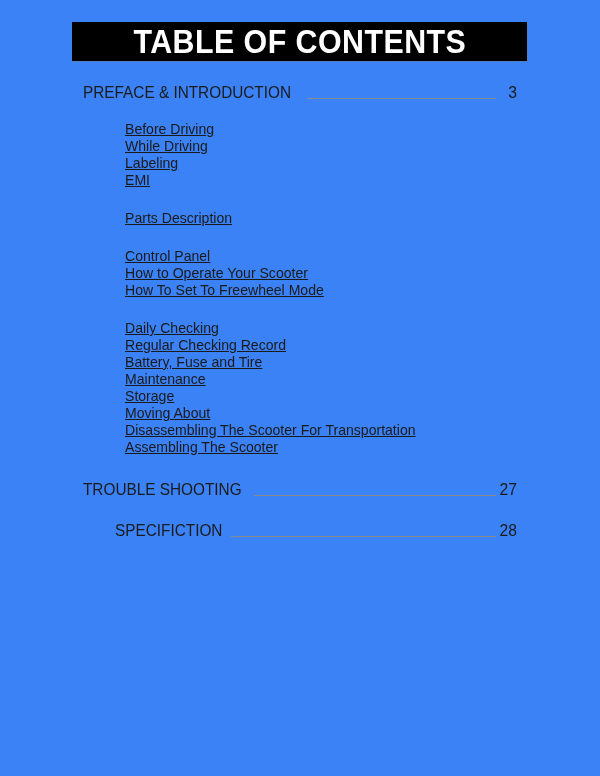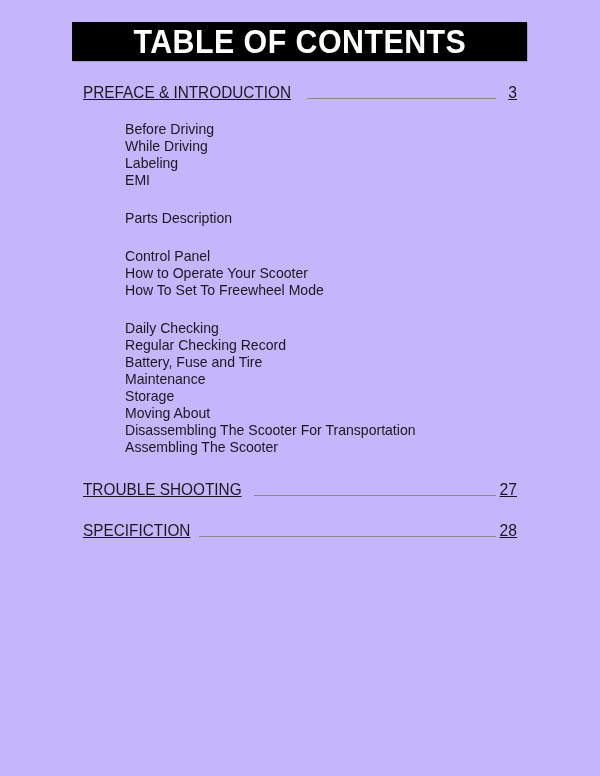--- a/index.html
+++ b/index.html
@@ -13,21 +13,21 @@
     height: 776px;
     position: relative;
     font-family: "Liberation Sans", "DejaVu Sans", sans-serif;
     color: #1a1a1a;
     overflow: hidden;
   }
 
   .page {
     position: absolute;
     inset: 0;
-    background: #c4b5fd;
+    background: #3b82f6;
   }
 
   
   .title-banner {
     position: absolute;
     left: 72px;
     top: 22px;
     width: 455px;
     height: 39px;
     background: #000000;
@@ -55,32 +55,32 @@
     left: 83px;
     top: 80px;
     width: 434px;
   }
 
   .section {
     margin-bottom: 21px;
   }
   .section:last-child {
     margin-bottom: 0;
+    margin-left: 32px;
   }
   .section.tight {
     margin-bottom: 19px;
   }
 
   
   .entry {
     display: flex;
     align-items: flex-end;
     width: 100%;
     height: 22px;
-    text-decoration: underline;
   }
   .entry-title {
     font-size: 16.5px;
     font-weight: normal;
     letter-spacing: 0px;
     white-space: nowrap;
     transform: scaleX(0.93);
     transform-origin: left bottom;
     line-height: 20px;
     color: #1a1a1a;
@@ -106,20 +106,21 @@
     transform-origin: right bottom;
   }
 
   
   .subs {
     margin: 0;
     padding: 0;
     list-style: none;
     margin-left: 42px;
     margin-top: 1px;
+    text-decoration: underline;
   }
   .subs li {
     font-size: 14.5px;
     line-height: 17px;
     color: #1a1a1a;
     white-space: nowrap;
     transform: scaleX(0.97);
     transform-origin: left center;
   }
 </style>

